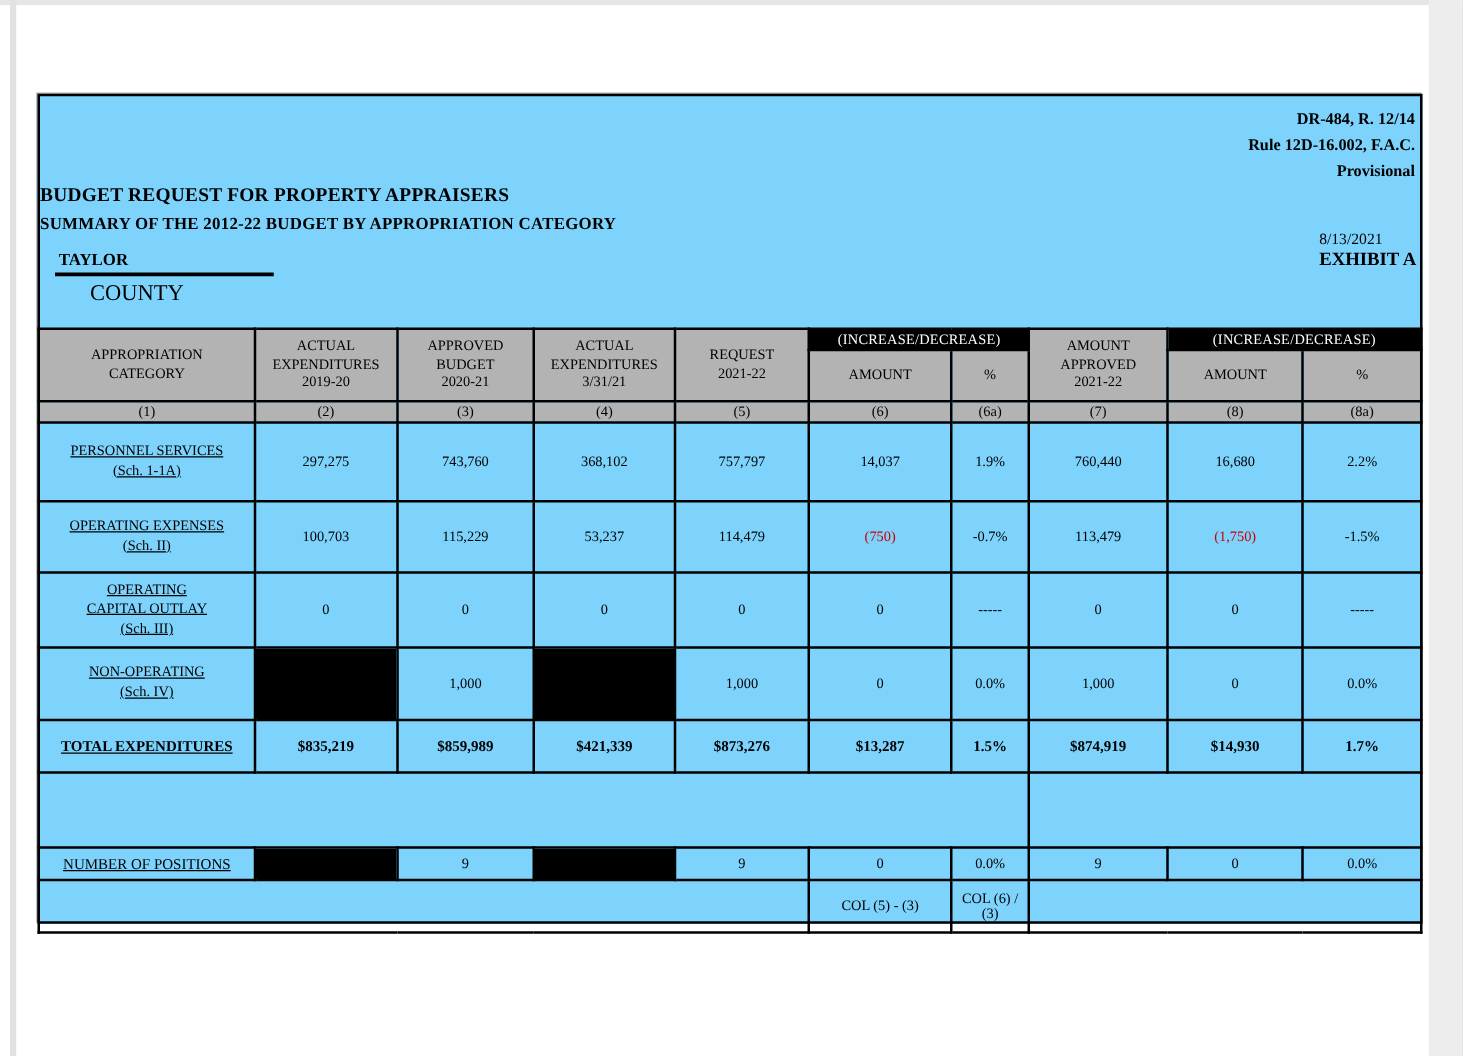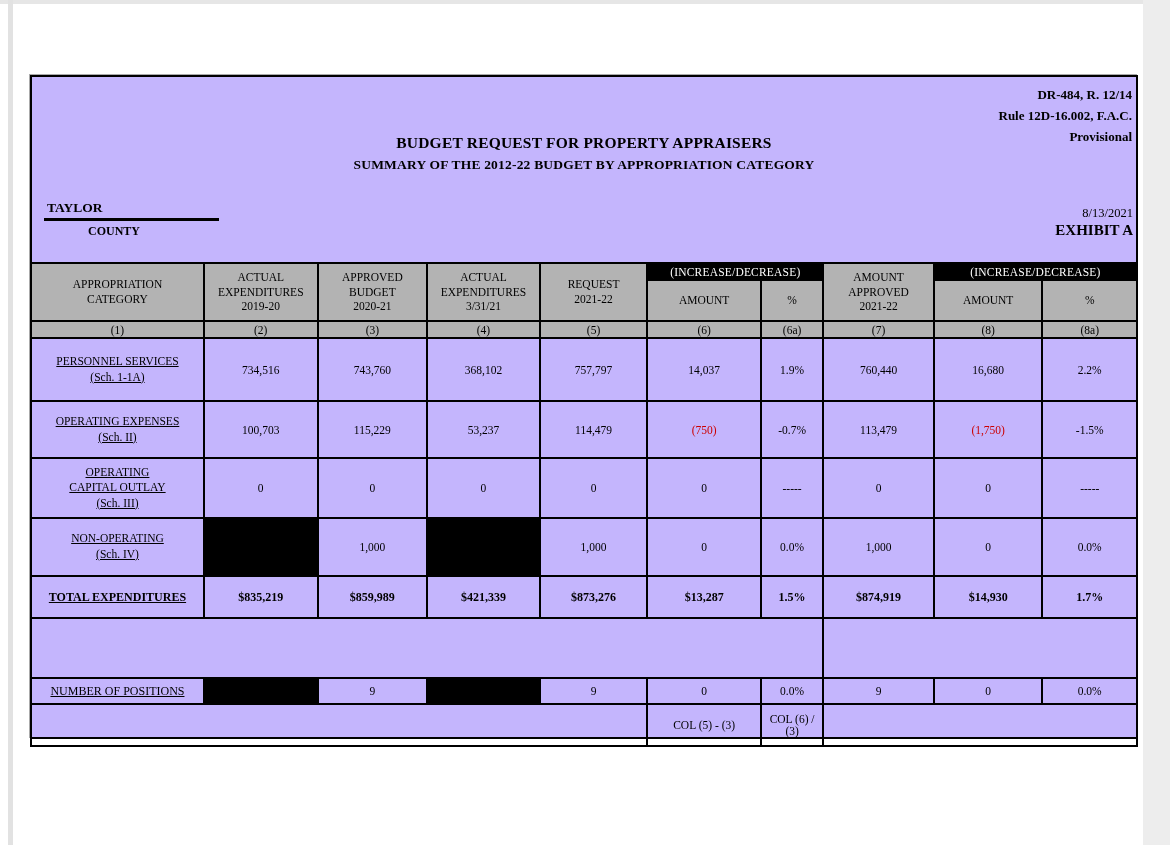--- a/index.html
+++ b/index.html
@@ -7,40 +7,40 @@
     width:1170px; height:845px; position:relative; background:#ffffff;
     font-family:"Liberation Serif","DejaVu Serif",serif; color:#000;
     overflow:hidden;
   }
   .page-edge-left  { position:absolute; left:8px; top:0; width:5px; height:845px; background:#e2e2e2; }
   .page-edge-right { position:absolute; left:1143px; top:0; width:27px; height:845px; background:#ededed; }
   .page-edge-top   { position:absolute; left:0; top:0; width:1170px; height:4px; background:#e6e6e6; }
 
   .doc-box {
     position:absolute; left:30px; top:75px; width:1104px; height:660px;
-    border:2px solid #000; background:#c4b5fd;
+    border:2px solid #000; background:#7dd3fc;
     box-shadow:-1px -1px 0 #aaa;
   }
 
   .corner-block {
     position:absolute; top:7px; right:4px; text-align:right;
     font-weight:bold; font-size:13px; line-height:21px;
   }
-  .title-block { position:absolute; top:57px; left:0; width:100%; text-align:center; }
+  .title-block { position:absolute; top:71px; left:0; width:100%; }
   .title    { font-weight:bold; font-size:15.5px; letter-spacing:.2px; }
   .subtitle { font-weight:bold; font-size:13.5px; margin-top:5px; letter-spacing:.2px; }
 
   .county-block { position:absolute; top:123px; left:12px; width:300px; }
   .county-name {
     font-weight:bold; font-size:13.5px; padding-left:3px;
     border-bottom:3px solid #000; width:172px; padding-bottom:2px;
   }
-  .county-label { font-weight:bold; font-size:12px; margin-left:44px; margin-top:3px; }
-
-  .date-block { position:absolute; top:129px; right:3px; text-align:right; }
+  .county-label { font-weight:normal; font-size:18px; margin-left:28px; margin-top:3px; }
+
+  .date-block { position:absolute; top:107px; right:3px; }
   .doc-date    { font-size:12.5px; }
   .doc-exhibit { font-weight:bold; font-size:15px; margin-top:1px; }
 
   table.budget {
     position:absolute; top:185px; left:-2px; width:1108px;
     border-collapse:collapse; table-layout:fixed;
   }
   .budget td, .budget th {
     border:2px solid #000; padding:0 2px; text-align:center; vertical-align:middle;
     font-size:11.5px; font-weight:normal; overflow:hidden;
@@ -140,21 +140,21 @@
       <td class="numrow">(6)</td>
       <td class="numrow divr">(6a)</td>
       <td class="numrow">(7)</td>
       <td class="numrow">(8)</td>
       <td class="numrow">(8a)</td>
     </tr>
 
     <tr style="height:63px">
       <td class="rowlabel pre">PERSONNEL SERVICES
 (Sch. 1-1A)</td>
-      <td>734,516</td>
+      <td>297,275</td>
       <td>743,760</td>
       <td>368,102</td>
       <td>757,797</td>
       <td>14,037</td>
       <td class="divr">1.9%</td>
       <td>760,440</td>
       <td>16,680</td>
       <td>2.2%</td>
     </tr>
 

